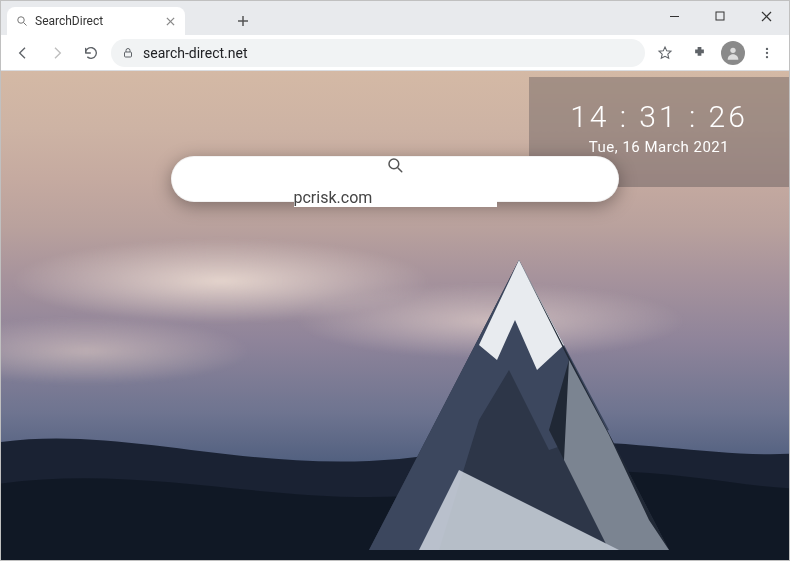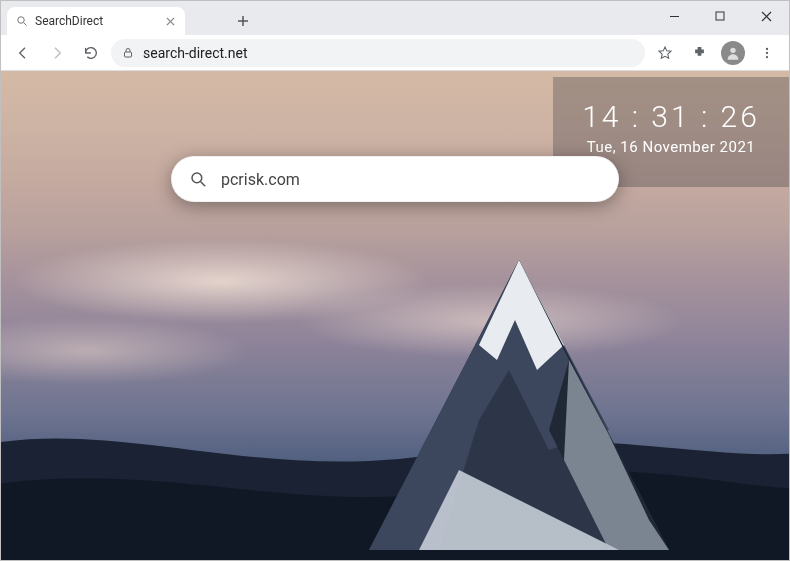--- a/index.html
+++ b/index.html
@@ -127,21 +127,21 @@
   }
   .dunes {
     position:absolute; left:-40px; right:-40px; bottom:-10px;
     height: 180px;
   }
 
   
   .clock-panel {
     position:absolute;
     top: 6px; right: 0;
-    width: 236px; height: 110px;
+    width: 260px; height: 110px;
     background: rgba(40,40,50,.28);
     backdrop-filter: blur(1px);
     color: #fff;
     text-align:center;
     padding-top: 22px;
     font-weight: 300;
   }
   .clock-time { font-size: 30px; letter-spacing: 3px; }
   .clock-date { font-size: 15px; margin-top: 4px; font-weight:400; letter-spacing:.5px;}
 
@@ -152,20 +152,21 @@
     width: 448px;
   }
   .search {
     height: 46px;
     background: #fff;
     border-radius: 23px;
     box-shadow: 0 4px 18px rgba(0,0,0,.35), inset 0 0 0 1px rgba(0,0,0,.05);
     display:flex; align-items:center;
     padding: 0 18px;
     gap: 14px;
+    flex-direction: column;
   }
   .search input {
     flex:1; border:none; outline:none;
     font-size: 16px; color:#444;
   }
   .search-icon { color:#555; display:flex; }
 
   svg { display:block; }
 </style>
 </head>
@@ -282,21 +283,21 @@
       <polygon points="210,10 360,300 60,300" fill="#2d3648"></polygon>
       <polygon points="210,10 300,180 240,200 200,120 170,170 130,300 60,300" fill="#3c475e"></polygon>
       <polygon points="210,10 255,95 228,120 206,70 188,110 170,95" fill="#e8ebef"></polygon>
       <polygon points="210,10 360,300 300,300 240,180 260,110" fill="#202835"></polygon>
       <polygon points="150,220 230,260 310,300 110,300" fill="#cfd6df" opacity=".85"></polygon>
       <polygon points="260,110 300,185 340,270 360,300 300,300 255,210" fill="#b9c2cf" opacity=".6"></polygon>
     </svg>
 
     <div class="clock-panel">
       <div class="clock-time">14 : 31 : 26</div>
-      <div class="clock-date">Tue, 16 November 2021</div>
+      <div class="clock-date">Tue, 16 March 2021</div>
     </div>
 
     <div class="search-wrap">
       <div class="search">
         <span class="search-icon">
           <svg width="18" height="18" viewBox="0 0 24 24">
               <circle cx="10.5" cy="10.5" r="6.5" fill="none" stroke="currentColor" stroke-width="2"></circle>
               <line x1="16" y1="16" x2="21" y2="21" stroke="currentColor" stroke-width="2" stroke-linecap="round"></line>
             </svg>
         </span>

